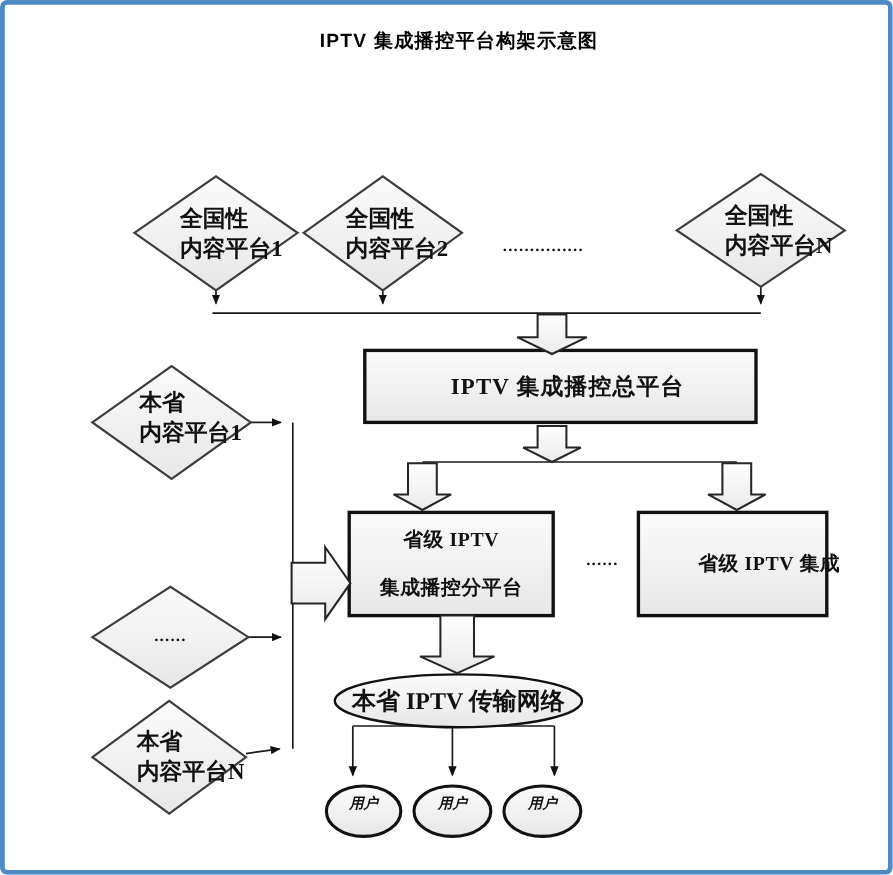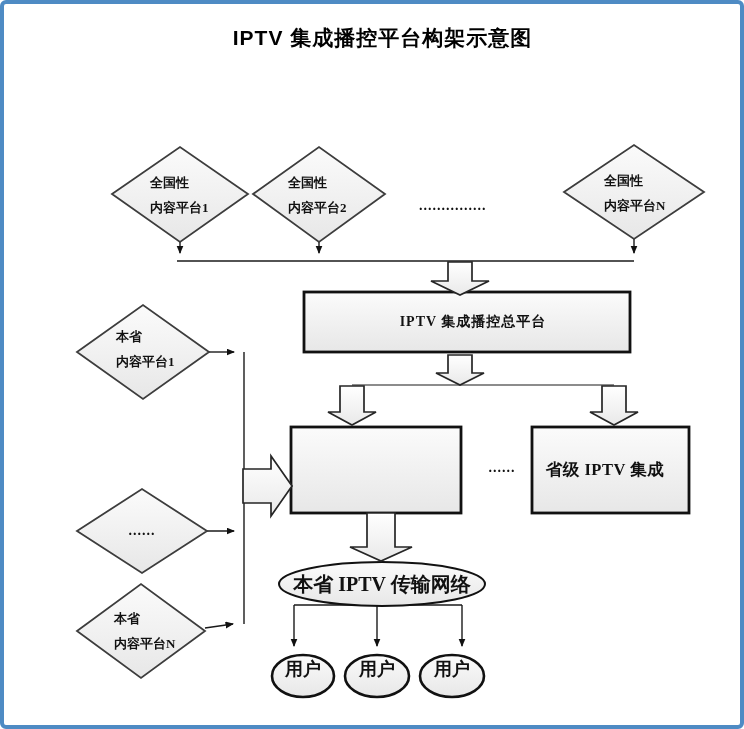--- a/index.html
+++ b/index.html
@@ -16,42 +16,42 @@
   #diagram-svg{position:absolute;left:0;top:0;z-index:1;}
   .lbl{
     position:absolute;z-index:2;
     font-family:"Liberation Serif","DejaVu Serif",serif;
     font-weight:bold;color:#111;
     white-space:nowrap;
   }
   .title{
     left:0;right:0;top:20px;text-align:center;
     font-family:"Liberation Sans","DejaVu Sans",sans-serif;
-    font-size:21px;letter-spacing:1px;color:#000;padding-left:21px;
+    font-size:16px;letter-spacing:1px;color:#000;padding-left:21px;
   }
-  .two-line{font-size:13px;line-height:25px;}
+  .two-line{font-size:19px;line-height:25px;}
   .two-line span{display:block;}
   .box-label{
     display:flex;align-items:center;justify-content:center;
     text-align:center;
   }
   .central-label{
     left:300px;top:288px;width:326px;height:60px;
-    font-size:14px;letter-spacing:1px;padding-left:12px;box-sizing:border-box;
+    font-size:19px;letter-spacing:1px;padding-left:12px;box-sizing:border-box;
   }
   .prov-label{
     top:423px;height:86px;flex-direction:column;
     font-size:16.5px;line-height:40px;letter-spacing:0.5px;
   }
   .prov-label span{display:block;}
   .network-label{
     left:276px;top:558px;width:204px;height:44px;font-size:20px;
   }
   .user-label{
-    top:651px;width:62px;height:28px;font-size:18px;
+    top:651px;width:62px;height:28px;font-size:12px;font-style:italic;
   }
   .dots{letter-spacing:1px;font-size:14px;}
 </style>
 </head>
 <body>
 
 <div id="frame">
 
   <svg id="diagram-svg" width="744" height="729" viewBox="0 0 744 729">
     <defs>
@@ -127,22 +127,26 @@
     <span>内容平台2</span>
   </div>
   <div class="lbl dots" style="left:415px;top:194px;">...............</div>
   <div class="lbl two-line" style="left:600px;top:164px;">
     <span>全国性</span>
     <span>内容平台N</span>
   </div>
 
   <div class="lbl box-label central-label">IPTV 集成播控总平台</div>
 
+  <div class="lbl box-label prov-label" style="left:287px;width:170px;">
+    <span>省级 IPTV</span>
+    <span>集成播控分平台</span>
+  </div>
   <div class="lbl dots" style="left:470px;top:456px;width:56px;text-align:center;">......</div>
-  <div class="lbl box-label prov-label" style="left:528px;width:146px;">
+  <div class="lbl box-label prov-label" style="left:528px;width:146px;padding-left:36px;">
     <span>省级 IPTV 集成</span>
   </div>
 
   <div class="lbl two-line" style="left:112px;top:320px;">
     <span>本省</span>
     <span>内容平台1</span>
   </div>
   <div class="lbl dots" style="left:73px;top:519px;width:130px;text-align:center;">......</div>
   <div class="lbl two-line" style="left:110px;top:602px;">
     <span>本省</span>

